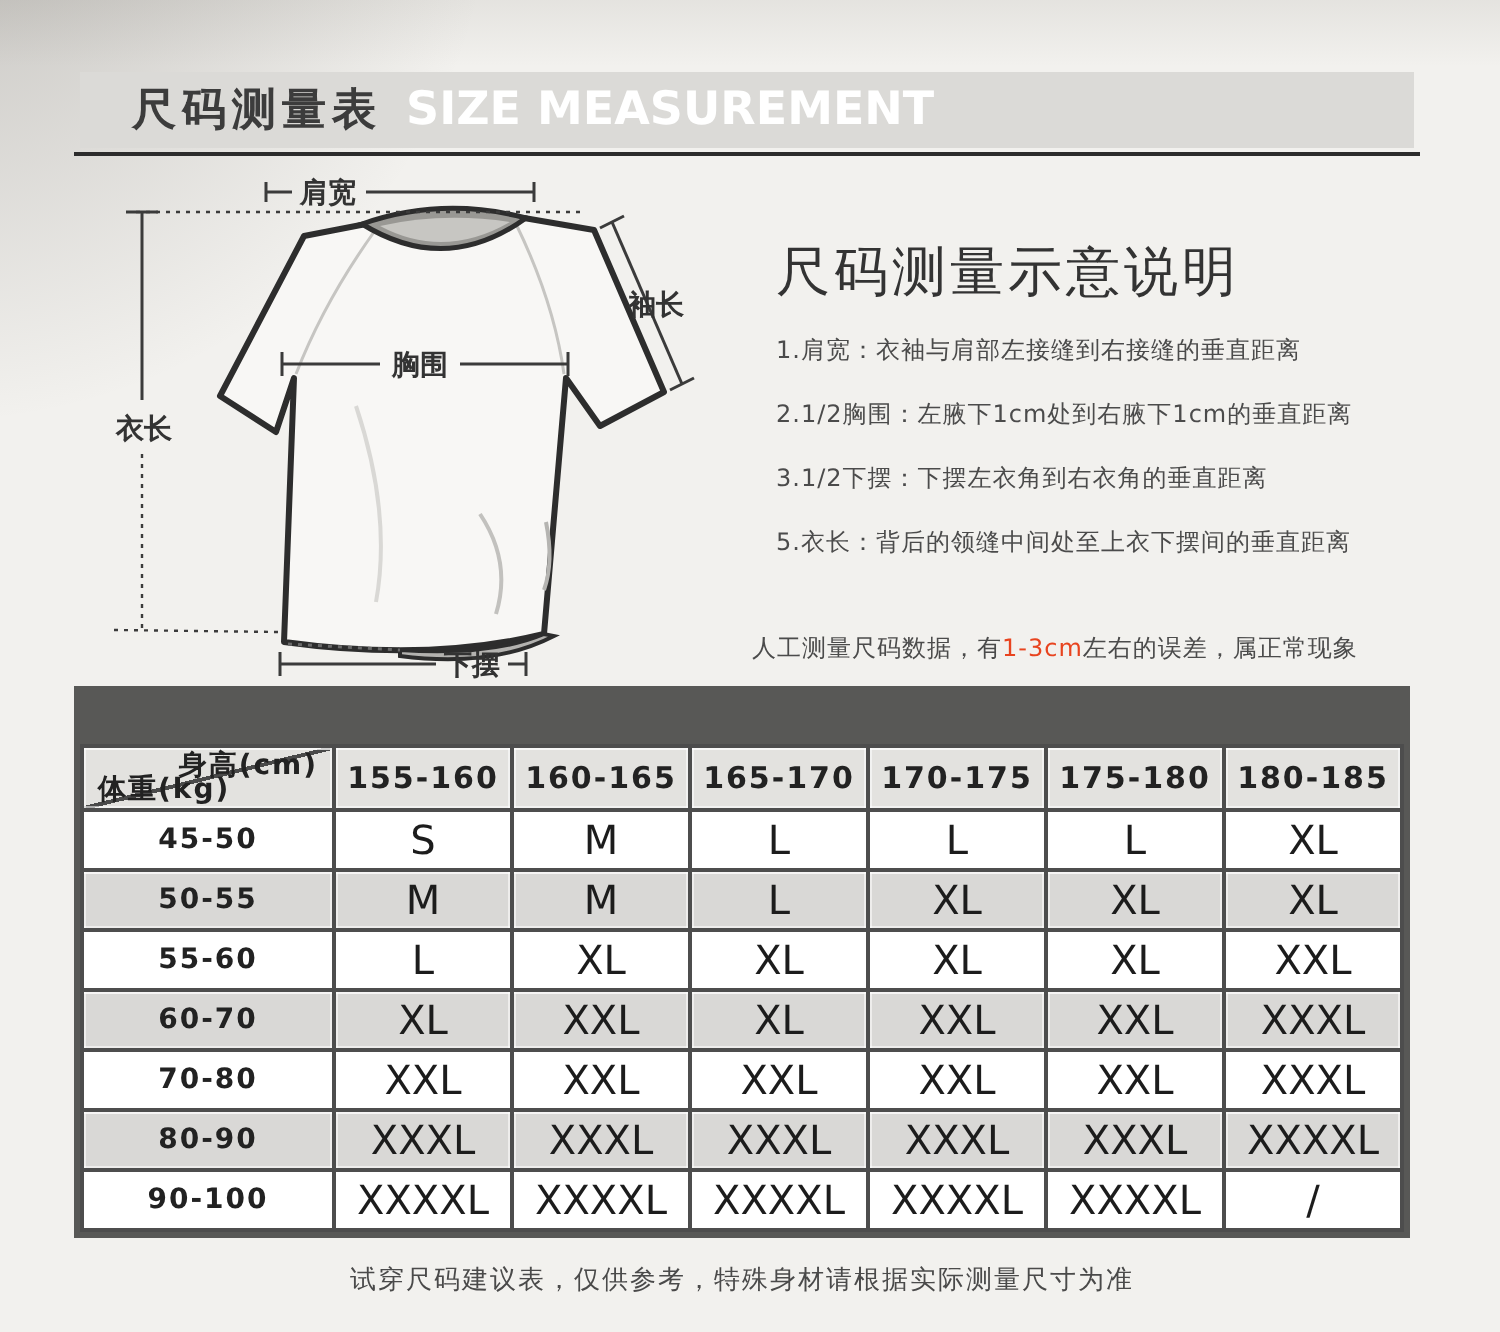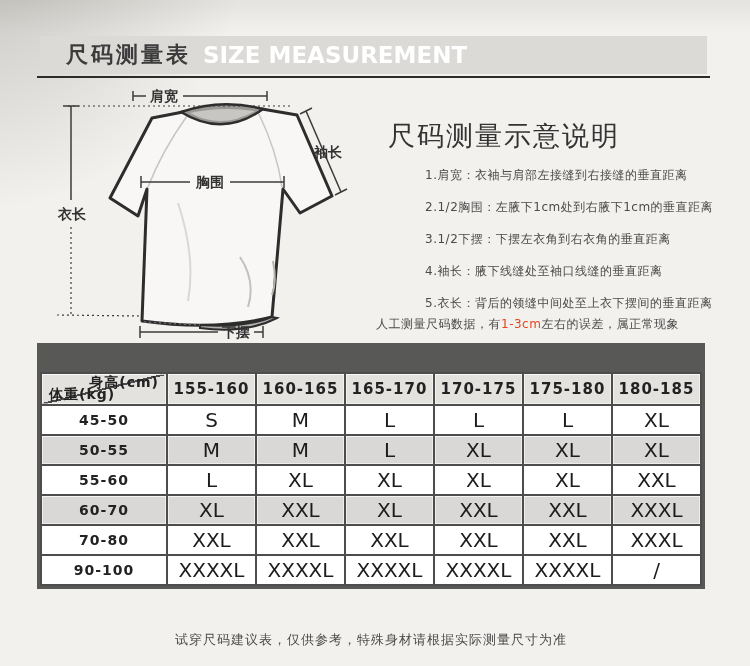--- a/index.html
+++ b/index.html
@@ -22,21 +22,21 @@
     background:#dbdad7;display:flex;align-items:center;
   }
   .hdr-cn{font-size:22px;color:#3c3c3c;font-weight:600;letter-spacing:3px;margin-left:26px;white-space:nowrap;}
   .hdr-en{font-size:23px;color:#ffffff;font-weight:bold;margin-left:12px;letter-spacing:0px;white-space:nowrap;}
   .hdr-line{position:absolute;left:37px;top:76px;width:673px;height:2px;background:#2c2c2c;}
   
   .diagram{position:absolute;left:50px;top:85px;width:310px;height:260px;}
   
   .ins{position:absolute;left:388px;top:118px;width:348px;}
   .ins-title{font-size:27px;font-weight:normal;color:#333333;letter-spacing:2px;margin:0 0 13px 0;}
-  .ins-item{font-size:12px;color:#4b4b4b;margin-bottom:15px;letter-spacing:.5px;white-space:nowrap;margin-left:37px;}
+  .ins-item{font-size:12px;color:#4b4b4b;margin-bottom:15px;letter-spacing:.5px;white-space:nowrap;}
   .note{position:absolute;left:376px;top:316px;font-size:12px;color:#4b4b4b;letter-spacing:.5px;white-space:nowrap;}
   .note .hl{color:#e8441f;}
   
   .tbl-wrap{
     position:absolute;left:37px;top:343px;width:668px;box-sizing:border-box;
     background:#585856;padding:29px 3px 3px 3px;
   }
   table{width:100%;border-collapse:collapse;table-layout:fixed;}
   th,td{
     border:2px solid #4d4d4d;text-align:center;padding:0;
@@ -134,21 +134,20 @@
       <text x="186" y="252" text-anchor="middle">下摆</text>
     </g>
   </svg>
 
   <div class="ins">
     <div class="ins-title">尺码测量示意说明</div>
     <div id="ins-list">
         <div class="ins-item">1.肩宽：衣袖与肩部左接缝到右接缝的垂直距离</div>
         <div class="ins-item">2.1/2胸围：左腋下1cm处到右腋下1cm的垂直距离</div>
         <div class="ins-item">3.1/2下摆：下摆左衣角到右衣角的垂直距离</div>
-        <div class="ins-item">4.袖长：腋下线缝处至袖口线缝的垂直距离</div>
         <div class="ins-item">5.衣长：背后的领缝中间处至上衣下摆间的垂直距离</div>
       </div>
   </div>
   <div class="note">
     <span>人工测量尺码数据，有</span><span class="hl">1-3cm</span><span>左右的误差，属正常现象</span>
   </div>
 
   <div class="tbl-wrap">
     <table>
       <colgroup>
@@ -213,20 +212,29 @@
           </tr>
           <tr>
             <th class="weight">70-80</th>
             <td class="size">XXL</td>
             <td class="size">XXL</td>
             <td class="size">XXL</td>
             <td class="size">XXL</td>
             <td class="size">XXL</td>
             <td class="size">XXXL</td>
           </tr>
+          <tr class="alt">
+            <th class="weight">80-90</th>
+            <td class="size">XXXL</td>
+            <td class="size">XXXL</td>
+            <td class="size">XXXL</td>
+            <td class="size">XXXL</td>
+            <td class="size">XXXL</td>
+            <td class="size">XXXXL</td>
+          </tr>
           <tr>
             <th class="weight">90-100</th>
             <td class="size">XXXXL</td>
             <td class="size">XXXXL</td>
             <td class="size">XXXXL</td>
             <td class="size">XXXXL</td>
             <td class="size">XXXXL</td>
             <td class="size">/</td>
           </tr>
         </tbody>

